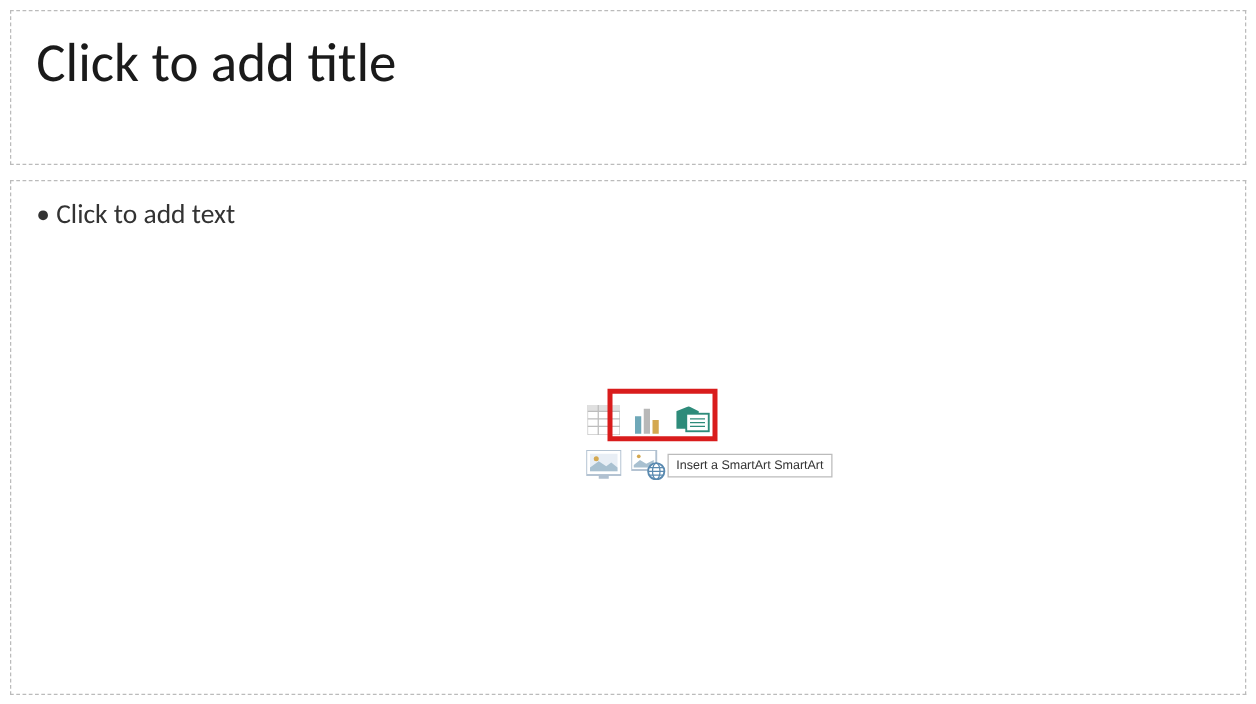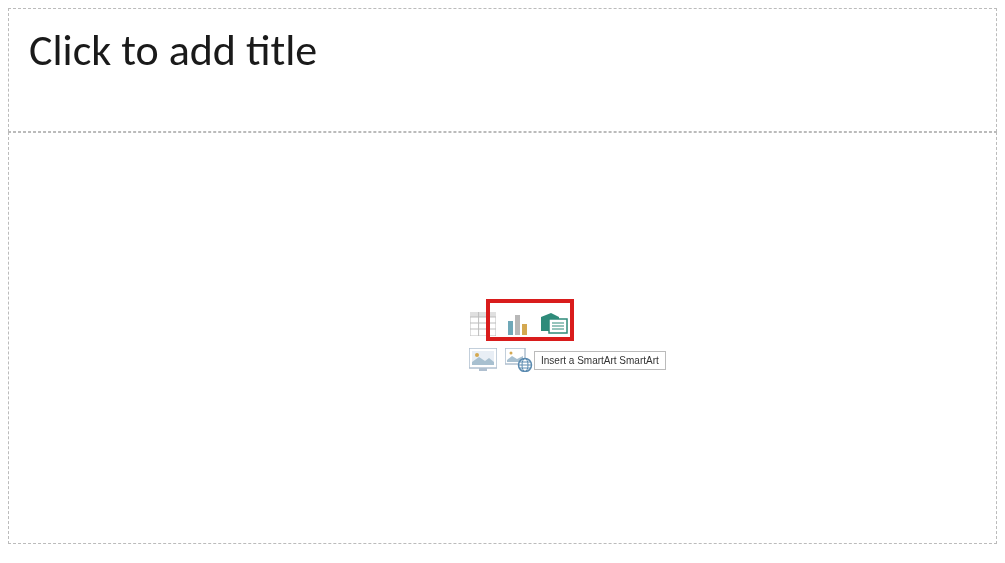--- a/index.html
+++ b/index.html
@@ -13,21 +13,21 @@
       width: 1005px;
       height: 563px;
       position: relative;
       padding: 8px;
     }
     .title-placeholder {
       border: 1px dashed #bbb;
       width: 989px;
       height: 124px;
       padding: 14px 20px;
-      margin-bottom: 0;
+      margin-bottom: 12px;
       cursor: text;
     }
     .title-text {
       font-size: 44px;
       font-weight: 300;
       color: #1a1a1a;
     }
     .content-placeholder {
       border: 1px dashed #bbb;
       width: 989px;
@@ -98,20 +98,21 @@
     }
   </style>
 </head>
 <body>
 
 <div class="title-placeholder">
   <div class="title-text">Click to add title</div>
 </div>
 
 <div class="content-placeholder">
+  <div class="bullet-line">Click to add text</div>
 
   <div class="content-icons">
     <div class="icon-row">
       <div class="icon">
         <svg width="26" height="24" viewBox="0 0 26 24">
           <rect x="0" y="0" width="26" height="24" fill="none" stroke="#bdbdbd" stroke-width="1"></rect>
           <rect x="0" y="0" width="26" height="5" fill="#e0e0e0"></rect>
           <line x1="0" y1="5" x2="26" y2="5" stroke="#bdbdbd" stroke-width="1"></line>
           <line x1="0" y1="11" x2="26" y2="11" stroke="#bdbdbd" stroke-width="1"></line>
           <line x1="0" y1="17" x2="26" y2="17" stroke="#bdbdbd" stroke-width="1"></line>

